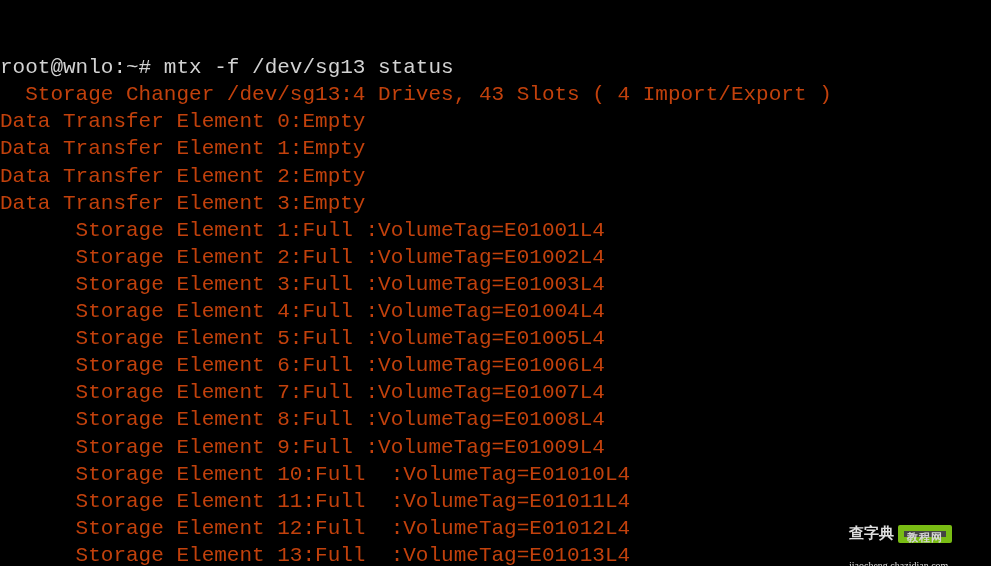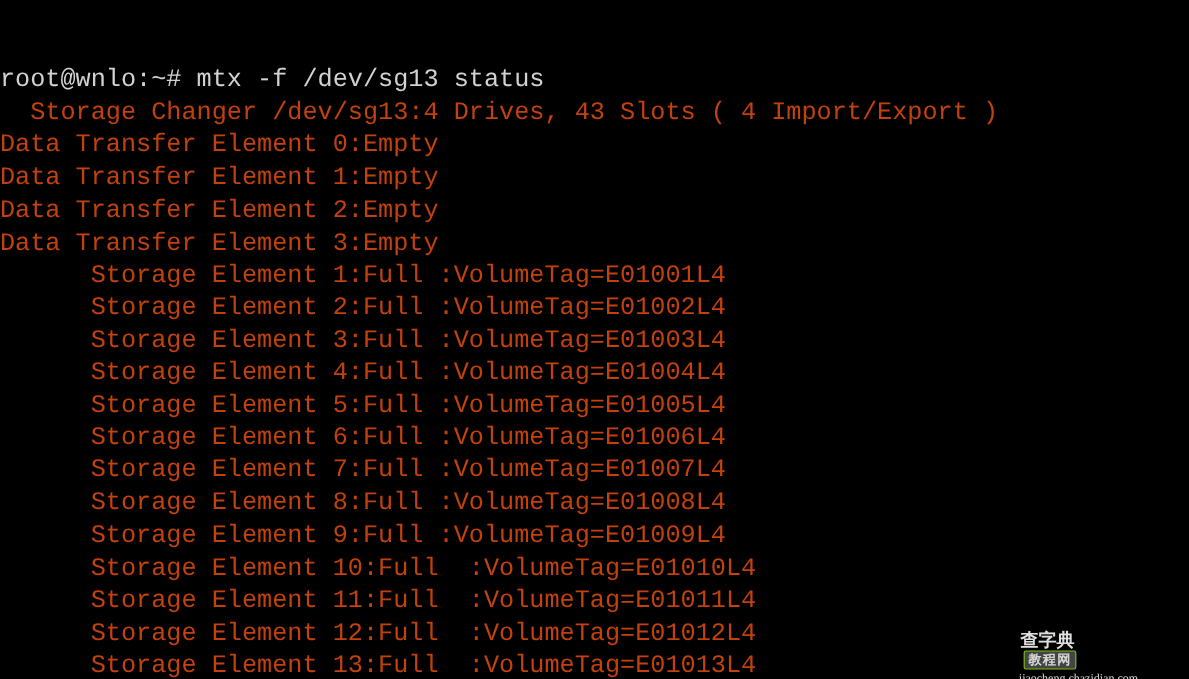--- a/index.html
+++ b/index.html
@@ -50,36 +50,35 @@
     width: 139px;
     height: 31px;
     display: flex;
     flex-direction: column;
     align-items: flex-start;
     justify-content: center;
     opacity: 0.92;
   }
   .wm-top {
     display: flex;
-    flex-direction: column;
-    align-items: center;
+    flex-direction: row;
     height: 18px;
   }
   .wm-cn {
     color: #f2f2f2;
     font-family: "DejaVu Sans", sans-serif;
     font-size: 15px;
     font-weight: bold;
     letter-spacing: 0px;
     line-height: 17px;
     text-shadow: 0 0 1px #000;
   }
   .wm-box {
     margin-left: 4px;
-    border: 1px solid #84cc16;
+    border: 6px solid #84cc16;
     border-radius: 2px;
     padding: 0px 3px;
     color: #e8e8e8;
     background: #4a4a4a;
     font-family: "DejaVu Sans", sans-serif;
     font-size: 11px;
     font-weight: bold;
     line-height: 14px;
     letter-spacing: 1px;
   }

